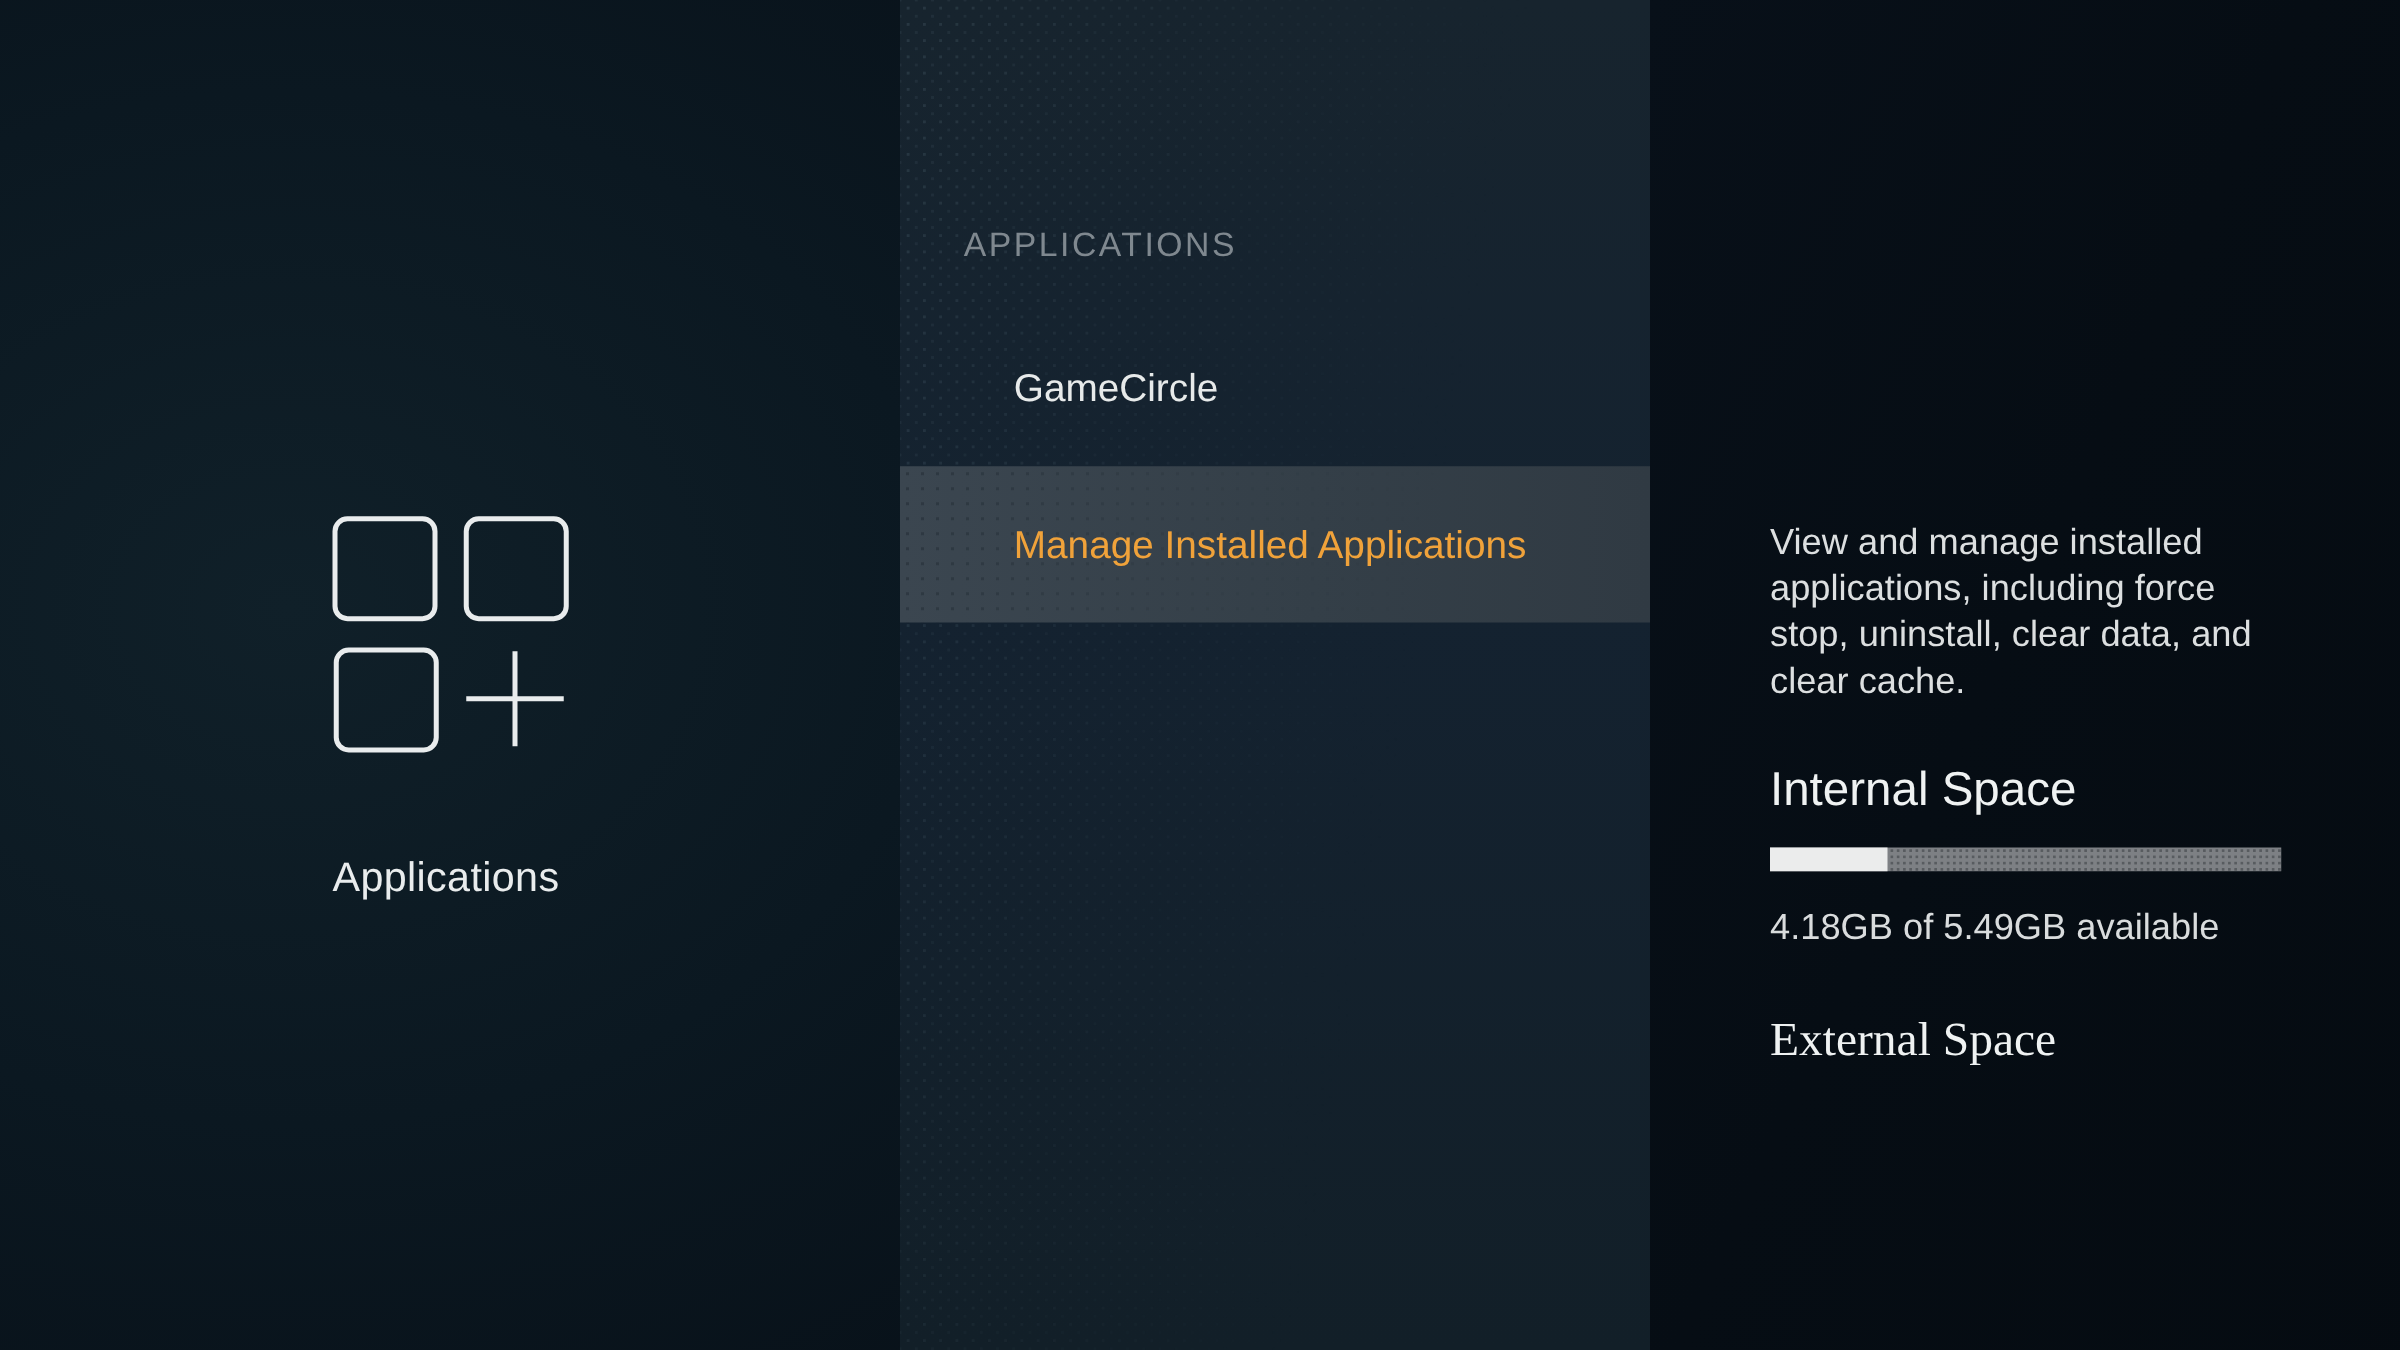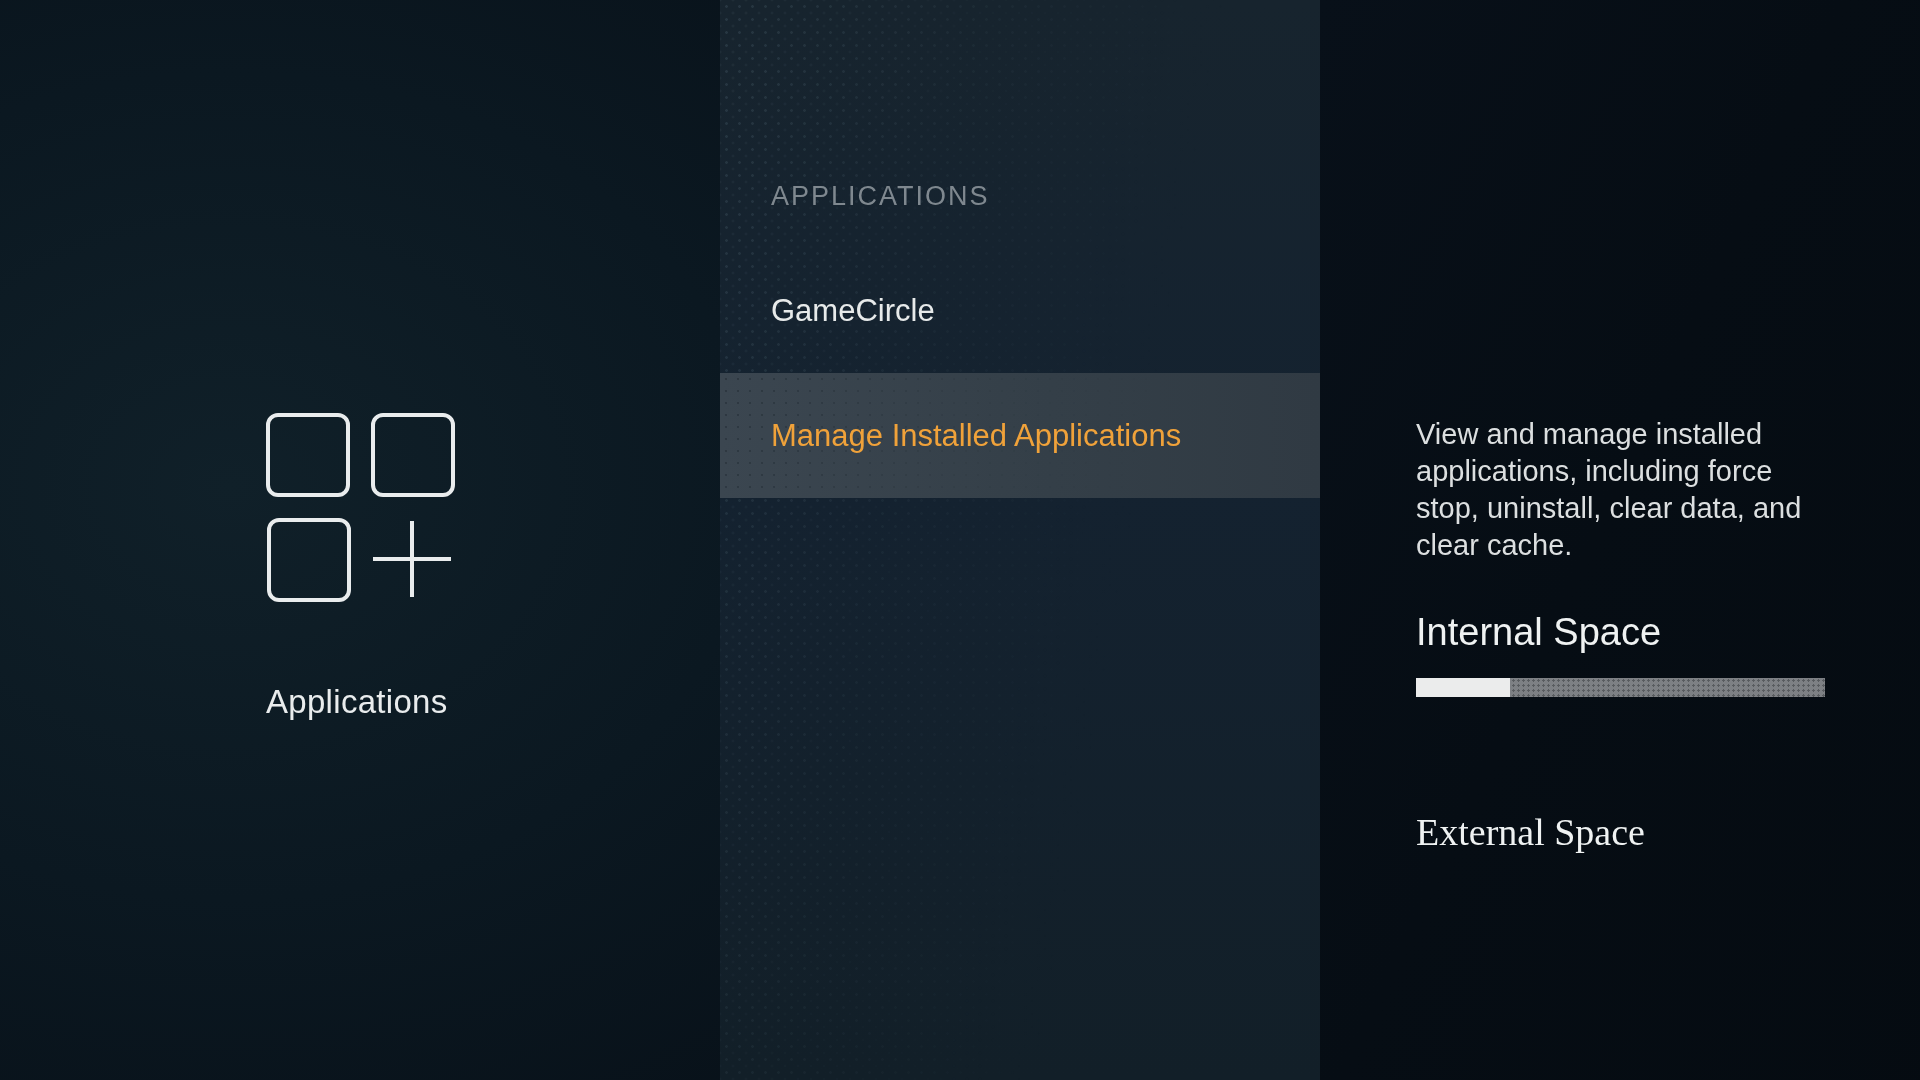--- a/index.html
+++ b/index.html
@@ -71,21 +71,21 @@
     color: #f0a23a;
     text-align: right;
   }
   .menu-item.selected::before {
     content: ""; position: absolute; inset: 0; pointer-events: none;
     background-image: radial-gradient(circle, rgba(8,17,24,0.30) 1.2px, transparent 1.4px);
     background-size: 12px 12px;
     -webkit-mask-image: linear-gradient(100deg, rgba(0,0,0,0.9) 0%, rgba(0,0,0,0.2) 40%, transparent 70%);
     mask-image: linear-gradient(100deg, rgba(0,0,0,0.9) 0%, rgba(0,0,0,0.2) 40%, transparent 70%);
   }
-  .menu-item span { position: relative; z-index: 1; }
+  .menu-item span { position: relative; z-index: 1; margin-left: 40px; }
 
   
   .description {
     position: absolute; left: 96px; top: 416px; width: 425px;
     font-size: 29px; line-height: 37px; color: #dcdfe0;
   }
   .space-title {
     position: absolute; left: 96px;
     font-size: 38px; color: #eff2f2;
   }
@@ -136,17 +136,18 @@
     </div>
   </div>
 
   <div class="right-panel">
     <div class="description">View and manage installed applications, including force stop, uninstall, clear data, and clear cache.</div>
 
     <div class="space-title internal-title">Internal Space</div>
     <div class="progress">
       <div class="progress-fill" style="width: 23%;"></div>
     </div>
+    <div class="available-text">4.18GB of 5.49GB available</div>
 
     <div class="space-title external-title">External Space</div>
   </div>
 
 </div>
 
 </body></html>

